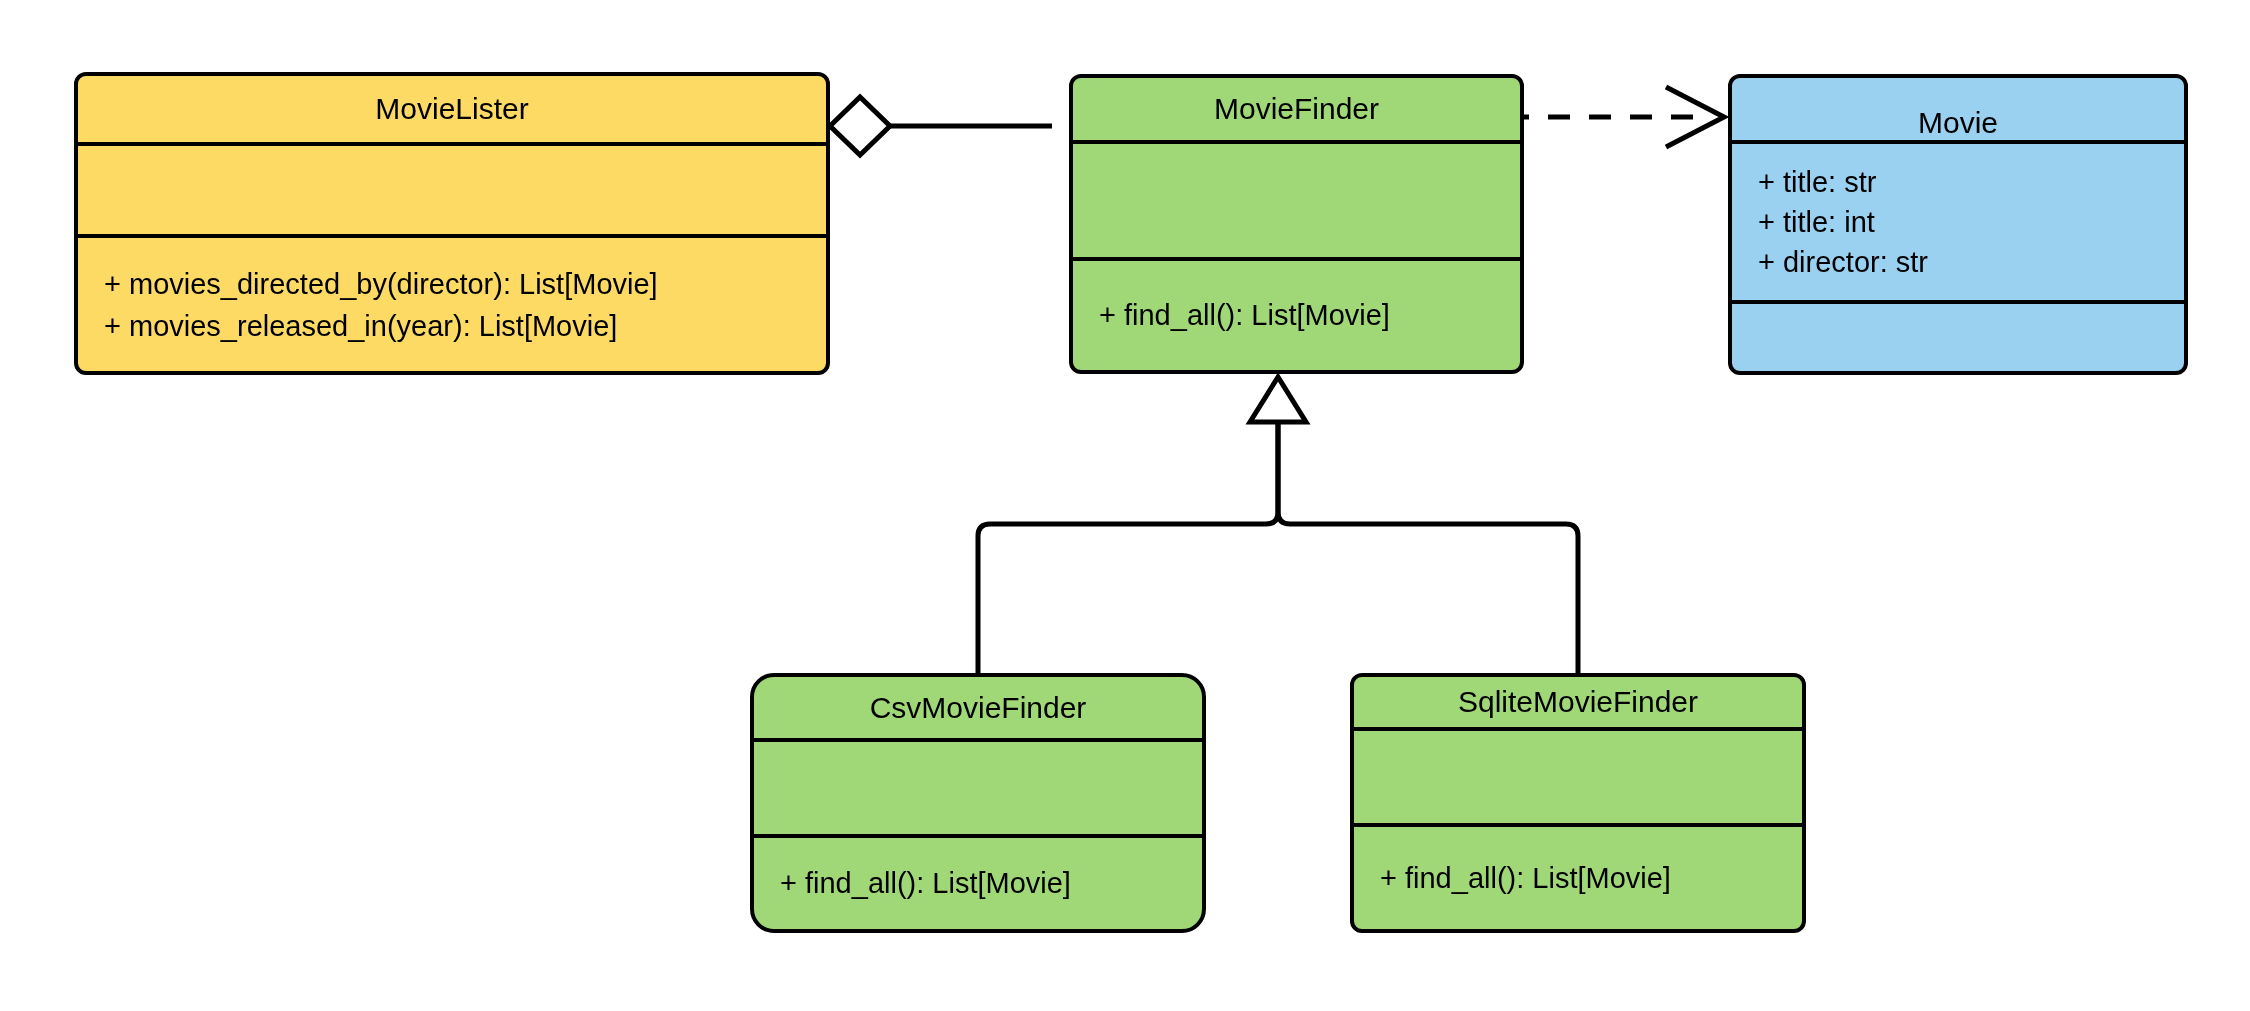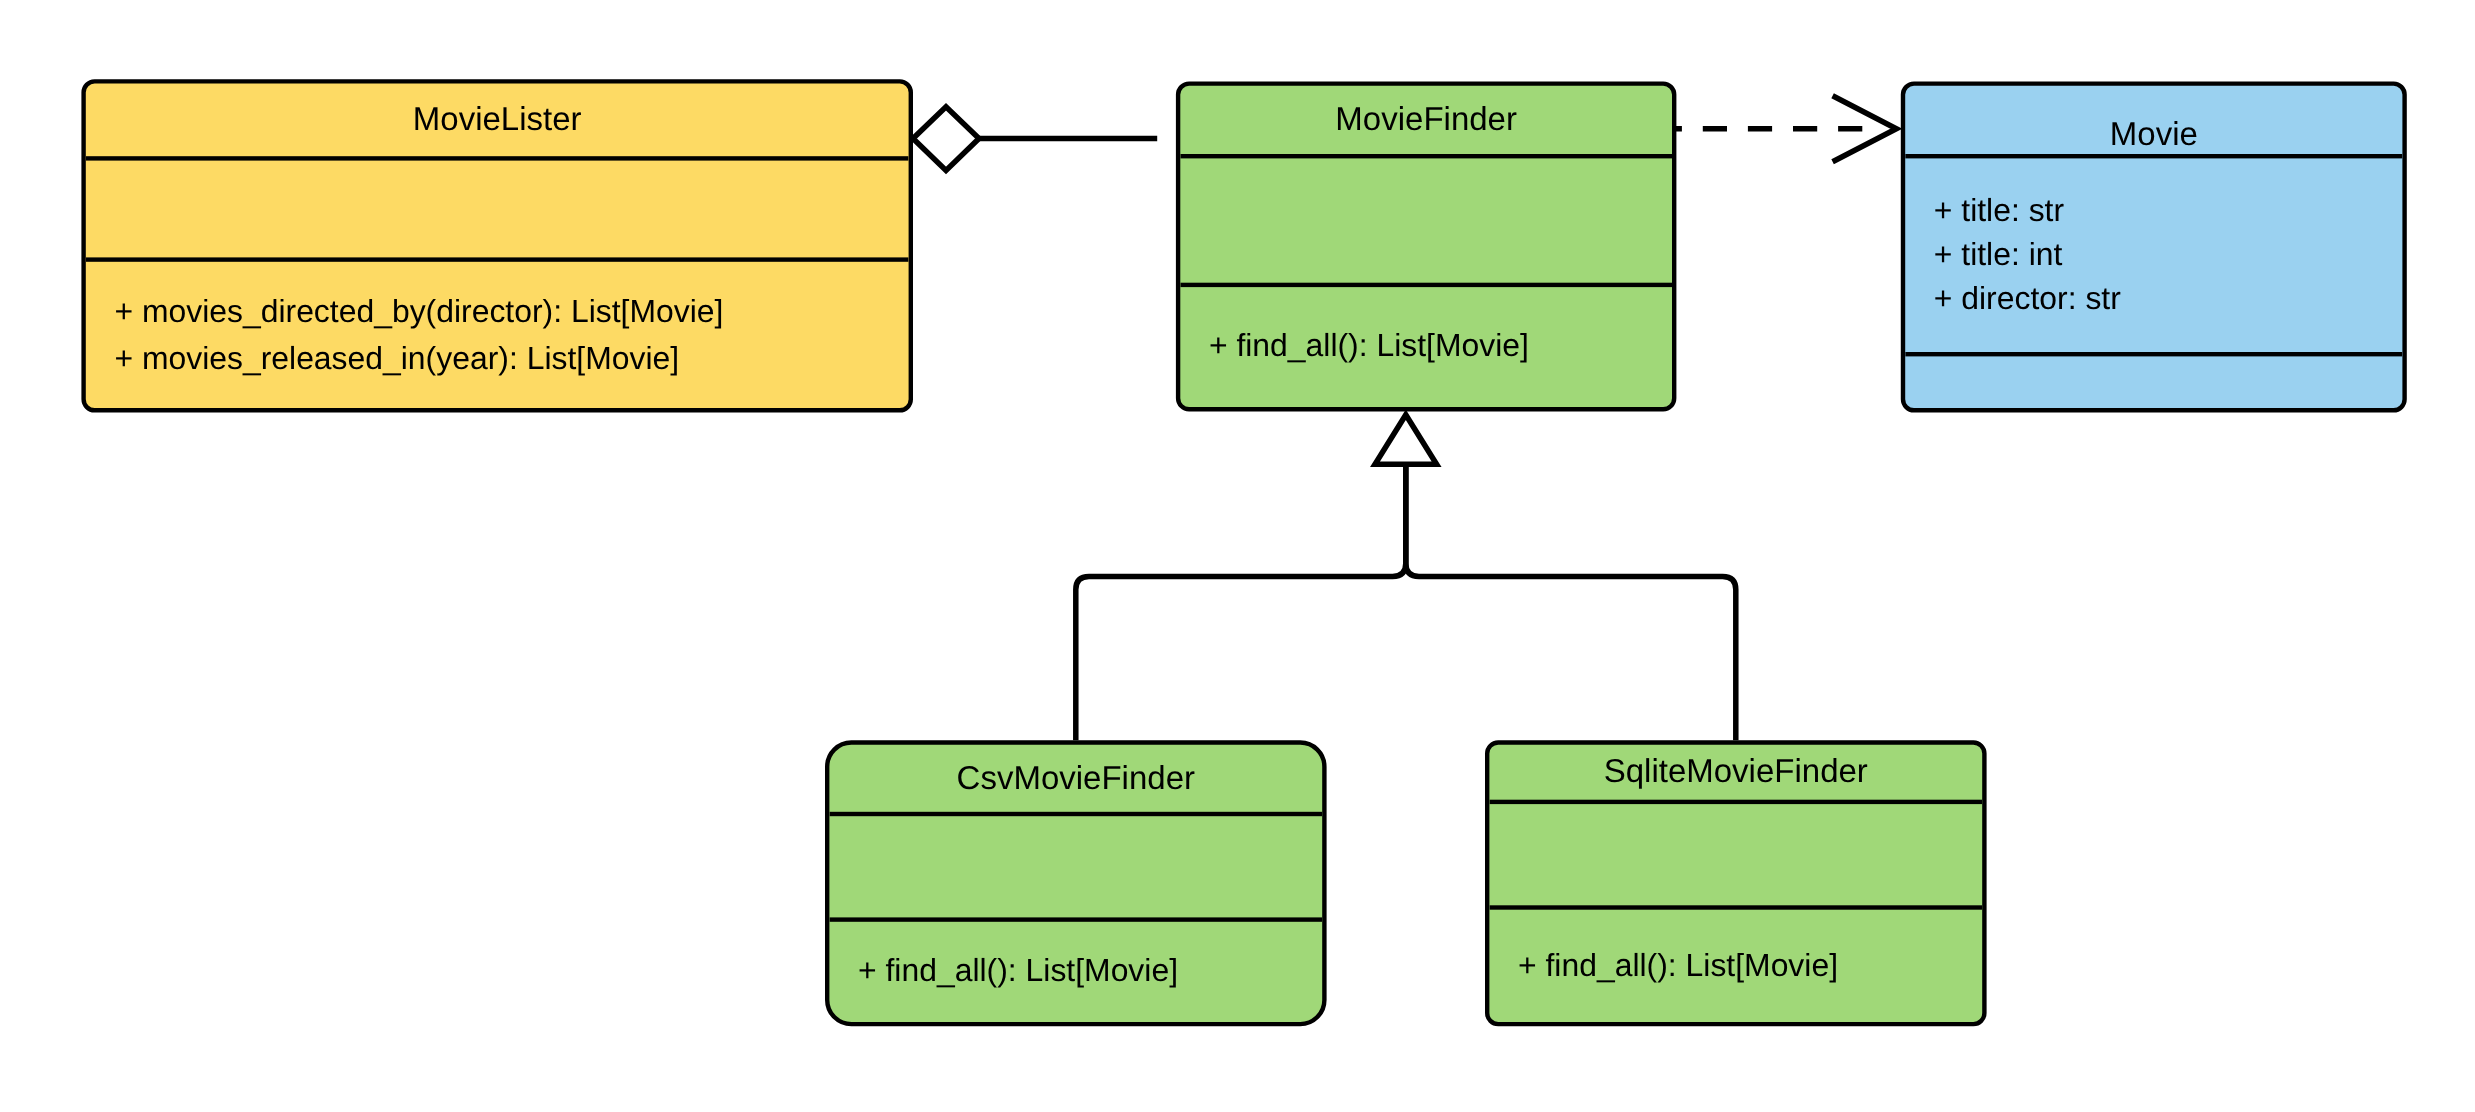--- a/index.html
+++ b/index.html
@@ -93,21 +93,21 @@
   #box-movielister .title { height: 70px; }
   #box-movielister .attrs { height: 92px; }
   #box-movielister .member { line-height: 42px; }
 
   #box-moviefinder { left: 1052px; top: 74px;  width: 455px; height: 300px; margin-left: 17px; }
   #box-moviefinder .title { height: 66px; }
   #box-moviefinder .attrs { height: 117px; }
 
   #box-movie { left: 1728px; top: 74px;  width: 460px; height: 301px; }
   #box-movie .title { height: 66px; align-items: flex-end; }
-  #box-movie .attrs { height: 180px; }
+  #box-movie .attrs { height: 160px; }
   #box-movie .member { line-height: 40px; }
 
   #box-csvmoviefinder { left: 750px;  top: 673px; width: 456px; height: 260px; border-radius: 24px; }
   #box-csvmoviefinder .title { height: 65px; }
   #box-csvmoviefinder .attrs { height: 96px; }
 
   #box-sqlitemoviefinder { left: 1350px; top: 673px; width: 456px; height: 260px; }
   #box-sqlitemoviefinder .title { height: 54px; }
   #box-sqlitemoviefinder .attrs { height: 96px; }
 </style>

